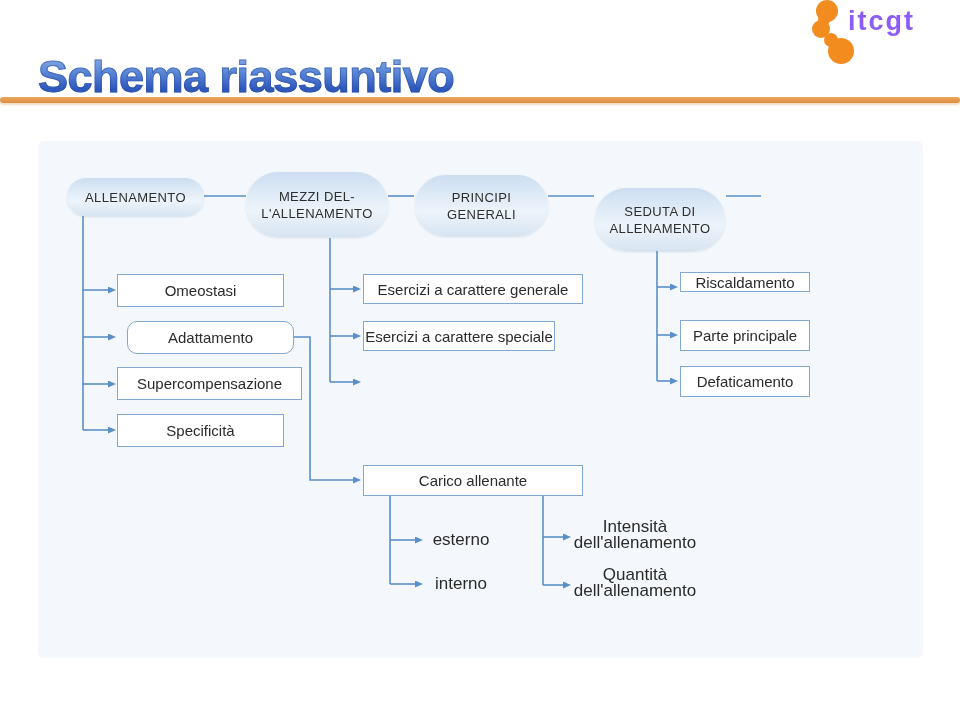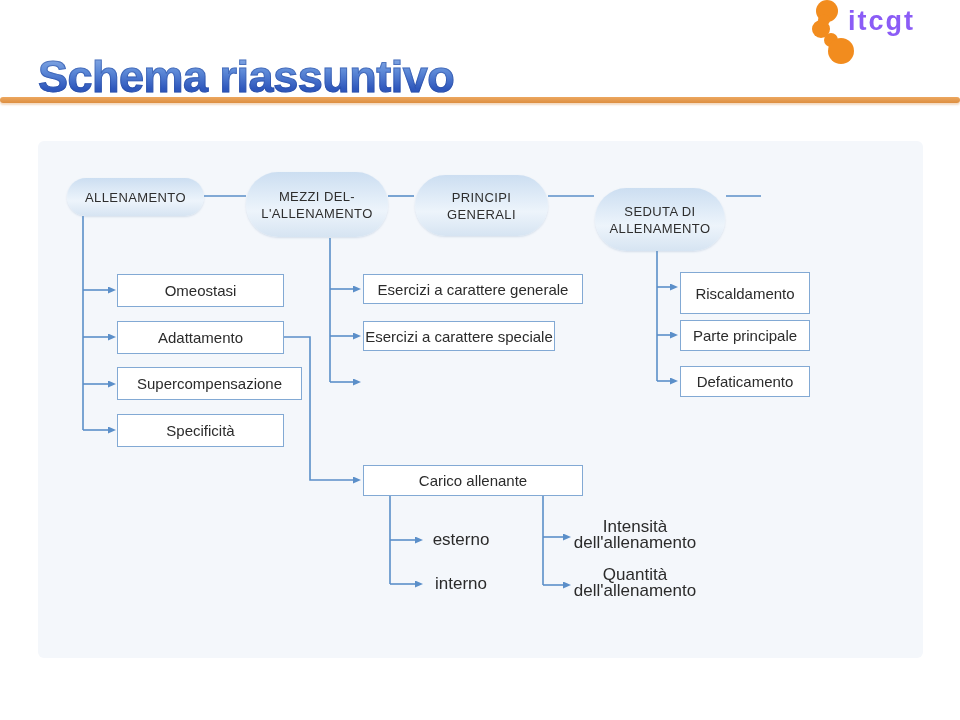--- a/index.html
+++ b/index.html
@@ -117,28 +117,28 @@
 
   <div class="pill" style="left:67px;top:178px;width:137px;height:38px;">ALLENAMENTO</div>
   <div class="pill" style="left:246px;top:172px;width:142px;height:65px;">MEZZI DEL-
 L'ALLENAMENTO</div>
   <div class="pill" style="left:415px;top:175px;width:133px;height:61px;">PRINCIPI
 GENERALI</div>
   <div class="pill" style="left:595px;top:188px;width:130px;height:63px;">SEDUTA DI
 ALLENAMENTO</div>
 
   <div class="box" style="left:117px;top:274px;width:167px;height:33px;">Omeostasi</div>
-  <div class="box" style="left:117px;top:321px;width:167px;height:33px;">Adattamento</div>
+  <div class="box" style="left:127px;top:321px;width:167px;height:33px;border-radius:10px;">Adattamento</div>
   <div class="box" style="left:117px;top:367px;width:185px;height:33px;">Supercompensazione</div>
   <div class="box" style="left:117px;top:414px;width:167px;height:33px;">Specificità</div>
 
   <div class="box" style="left:363px;top:274px;width:220px;height:30px;">Esercizi a carattere generale</div>
   <div class="box" style="left:363px;top:321px;width:192px;height:30px;">Esercizi a carattere speciale</div>
 
-  <div class="box" style="left:680px;top:272px;width:130px;height:42px;">Riscaldamento</div>
+  <div class="box" style="left:680px;top:272px;width:130px;height:20px;">Riscaldamento</div>
   <div class="box" style="left:680px;top:320px;width:130px;height:31px;">Parte principale</div>
   <div class="box" style="left:680px;top:366px;width:130px;height:31px;">Defaticamento</div>
 
   <div class="box" style="left:363px;top:465px;width:220px;height:31px;">Carico allenante</div>
 
   <div class="lbl" style="left:427px;top:532px;width:68px;">esterno</div>
   <div class="lbl" style="left:427px;top:576px;width:68px;">interno</div>
 
   <div class="lbl" style="left:572px;top:519px;width:126px;">Intensità
 dell'allenamento</div>

